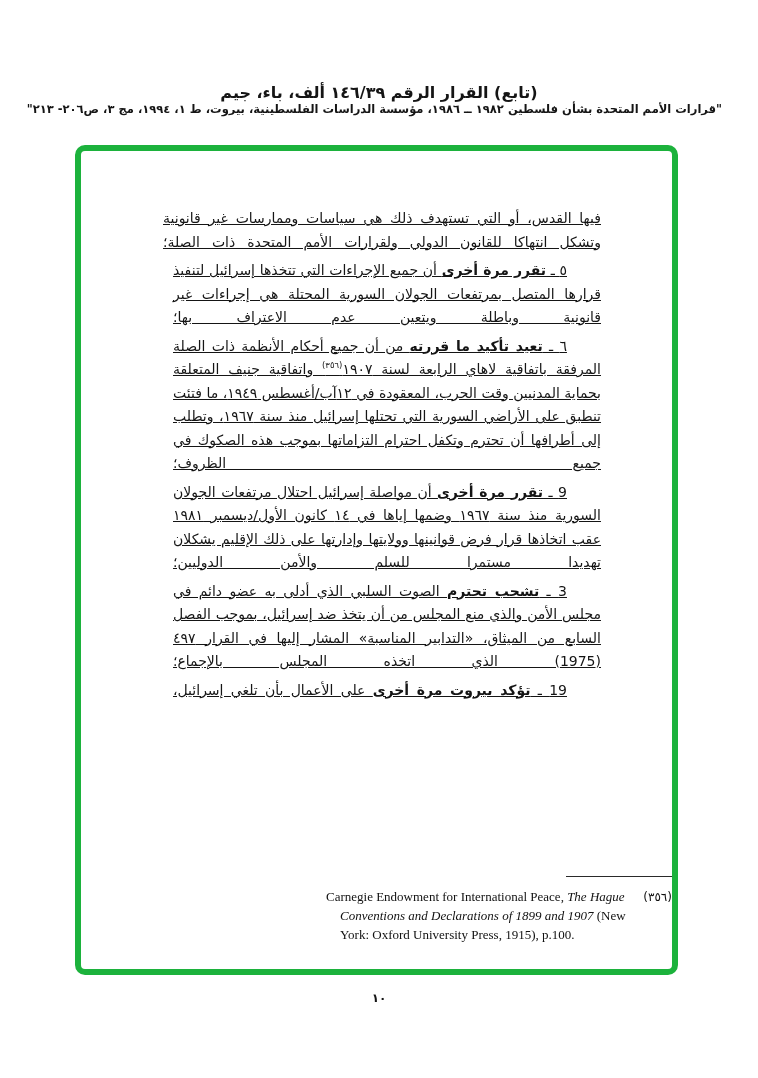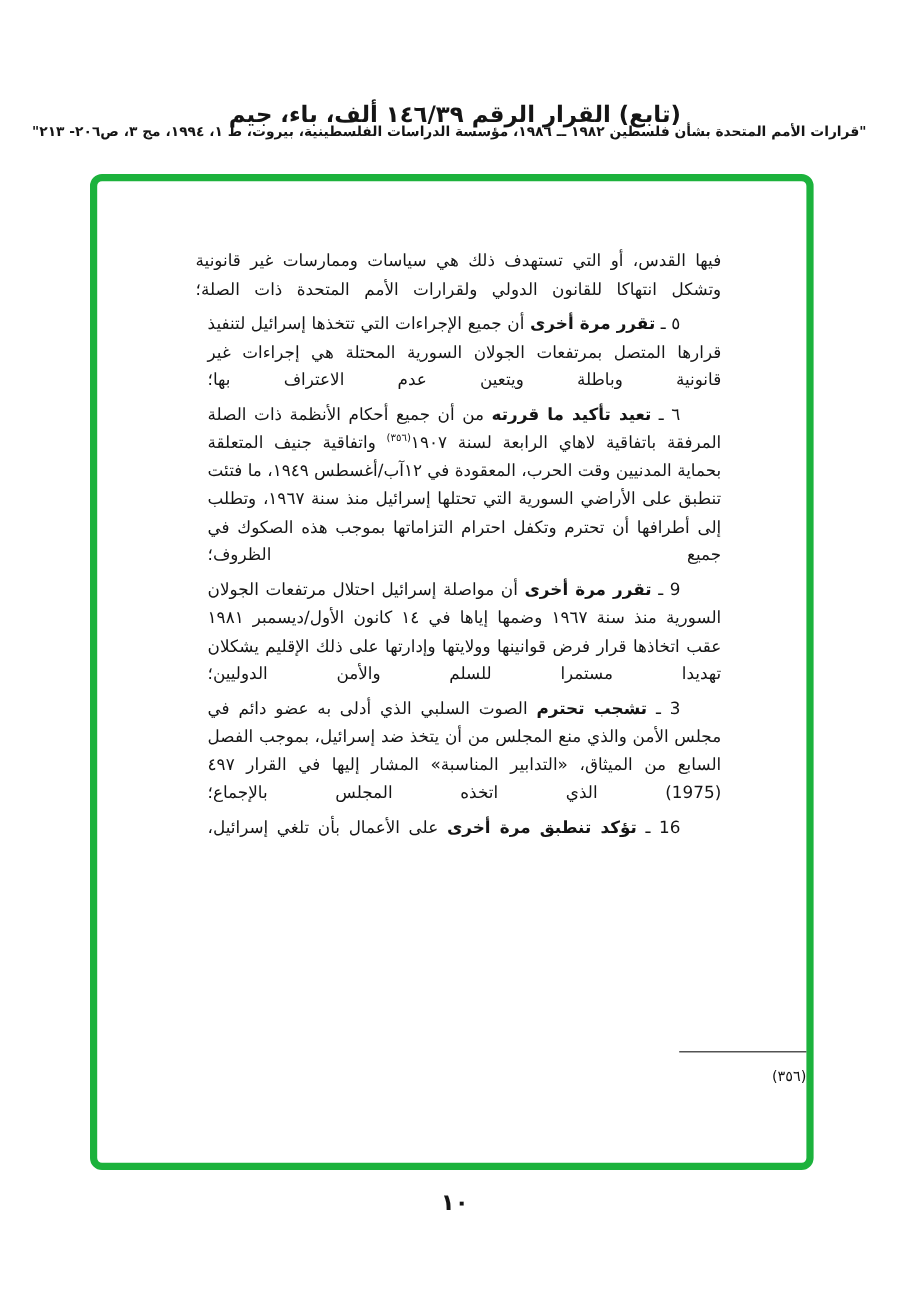--- a/index.html
+++ b/index.html
@@ -6,84 +6,87 @@
   body{
     width:758px;height:1078px;background:#ffffff;position:relative;
     font-family:"DejaVu Sans",sans-serif;color:#151515;
     -webkit-font-smoothing:antialiased;
   }
   .page{position:absolute;inset:0;overflow:hidden;}
 
   
   .doc-title{
     position:absolute;top:72px;left:0;right:0;text-align:center;
-    direction:rtl;font-size:19px;font-weight:bold;letter-spacing:0;
+    direction:rtl;font-size:16px;font-weight:bold;letter-spacing:0;
   }
   .doc-subtitle{
     position:absolute;top:102px;left:36px;right:36px;text-align:center;
     direction:rtl;font-size:11.5px;font-weight:bold;white-space:nowrap;
   }
 
   
   .frame{
     position:absolute;left:75px;top:145px;width:591px;height:818px;
     border:6px solid #1cb23c;border-radius:10px;background:transparent;
   }
 
   
   .body-text{
     position:absolute;left:163px;top:207px;width:438px;
     direction:rtl;text-align:justify;text-align-last:justify;
     font-size:14px;line-height:23.5px;
   }
-  .body-text p.para{margin:0 0 5px 0;}
+  .body-text p.para{margin:0 0 5px 0;text-decoration:underline;}
   .body-text p.para.indent{text-indent:34px;margin-left:10px;}
   .body-text .b{font-weight:bold;}
   .body-text sup{font-size:8.5px;line-height:0;vertical-align:super;}
 
   
   .footnote{position:absolute;top:876px;right:86px;width:346px;}
   .fn-rule{width:106px;height:1px;background:#2a2a2a;margin:0 0 10px auto;}
   .fn-row{
     display:flex;direction:rtl;gap:7px;align-items:flex-start;
     font-family:"Liberation Serif","DejaVu Serif",serif;
     font-size:13px;line-height:19px;color:#111;
   }
   .fn-marker{white-space:nowrap;direction:rtl;font-family:"DejaVu Sans",sans-serif;font-size:12px;padding-top:1px;}
   .fn-body{direction:ltr;text-align:left;text-indent:-14px;padding-left:14px;flex:1;}
   .fn-body i{font-style:italic;}
 
   
   .page-number{
     position:absolute;top:991px;left:0;right:0;text-align:center;
-    direction:rtl;font-size:19px;font-weight:bold;
+    direction:rtl;font-size:12px;font-weight:bold;
   }
 </style>
 </head>
 <body style="color: rgb(21, 21, 21);">
 
 <div class="page">
 
   <h1 class="doc-title">(تابع) القرار الرقم ١٤٦/٣٩ ألف، باء، جيم</h1>
 
   <div class="doc-subtitle">"قرارات الأمم المتحدة بشأن فلسطين ١٩٨٢ ــ ١٩٨٦، مؤسسة الدراسات الفلسطينية، بيروت، ط ١، ١٩٩٤، مج ٣، ص٢٠٦- ٢١٣"</div>
 
   <div class="frame" style="border-color: rgb(28, 178, 60);"></div>
 
   <div class="body-text">
       <p class="para"><span>فيها القدس، أو التي تستهدف ذلك هي سياسات وممارسات غير قانونية وتشكل انتهاكا للقانون الدولي ولقرارات الأمم المتحدة ذات الصلة؛</span></p>
       <p class="para indent"><span>٥ ـ </span><span class="b">تقرر مرة أخرى</span><span> أن جميع الإجراءات التي تتخذها إسرائيل لتنفيذ قرارها المتصل بمرتفعات الجولان السورية المحتلة هي إجراءات غير قانونية وباطلة ويتعين عدم الاعتراف بها؛</span></p>
       <p class="para indent"><span>٦ ـ </span><span class="b">تعيد تأكيد ما قررته</span><span> من أن جميع أحكام الأنظمة ذات الصلة المرفقة باتفاقية لاهاي الرابعة لسنة ١٩٠٧</span><sup>(٣٥٦)</sup><span> واتفاقية جنيف المتعلقة بحماية المدنيين وقت الحرب، المعقودة في ١٢آب/أغسطس ١٩٤٩، ما فتئت تنطبق على الأراضي السورية التي تحتلها إسرائيل منذ سنة ١٩٦٧، وتطلب إلى أطرافها أن تحترم وتكفل احترام التزاماتها بموجب هذه الصكوك في جميع الظروف؛</span></p>
       <p class="para indent"><span>9 ـ </span><span class="b">تقرر مرة أخرى</span><span> أن مواصلة إسرائيل احتلال مرتفعات الجولان السورية منذ سنة ١٩٦٧ وضمها إياها في ١٤ كانون الأول/ديسمبر ١٩٨١ عقب اتخاذها قرار فرض قوانينها وولايتها وإدارتها على ذلك الإقليم يشكلان تهديدا مستمرا للسلم والأمن الدوليين؛</span></p>
       <p class="para indent"><span>3 ـ </span><span class="b">تشجب تحترم</span><span> الصوت السلبي الذي أدلى به عضو دائم في مجلس الأمن والذي منع المجلس من أن يتخذ ضد إسرائيل، بموجب الفصل السابع من الميثاق، «التدابير المناسبة» المشار إليها في القرار ٤٩٧ (1975) الذي اتخذه المجلس بالإجماع؛</span></p>
-      <p class="para indent"><span>16 ـ </span><span class="b">تؤكد تنطبق مرة أخرى</span><span> على الأعمال بأن تلغي إسرائيل،</span></p>
+      <p class="para indent"><span>19 ـ </span><span class="b">تؤكد بيروت مرة أخرى</span><span> على الأعمال بأن تلغي إسرائيل،</span></p>
     </div>
 
   <div class="footnote">
     <div class="fn-rule"></div>
     <div class="fn-row">
       <span class="fn-marker">(٣٥٦)</span>
+      <div class="fn-body">
+        <span>Carnegie Endowment for International Peace, </span><i>The Hague Conventions and Declarations of 1899 and 1907</i><span> (New York: Oxford University Press, 1915), p.100.</span>
+      </div>
     </div>
   </div>
 
   <div class="page-number">١٠</div>
 
 </div>
 
 </body></html>

